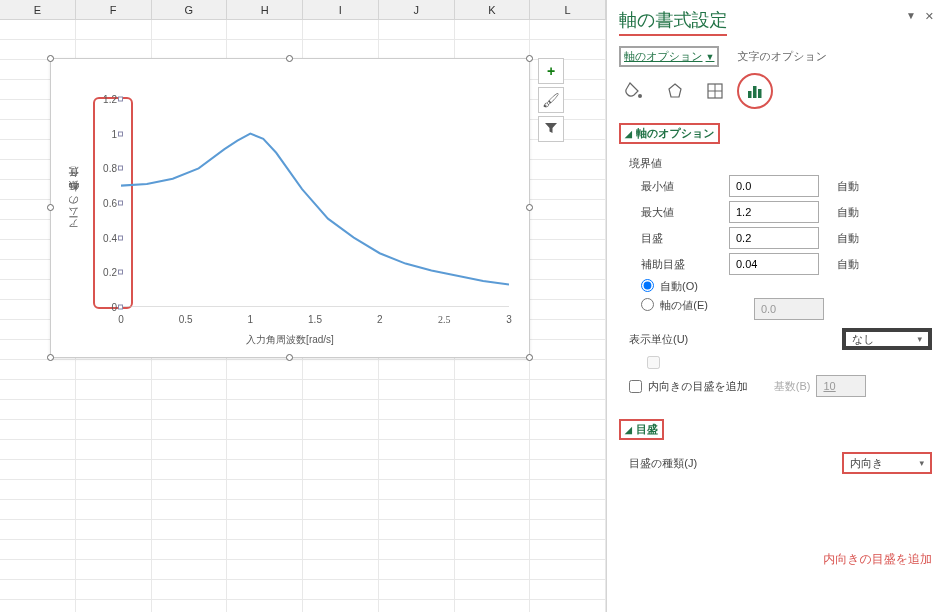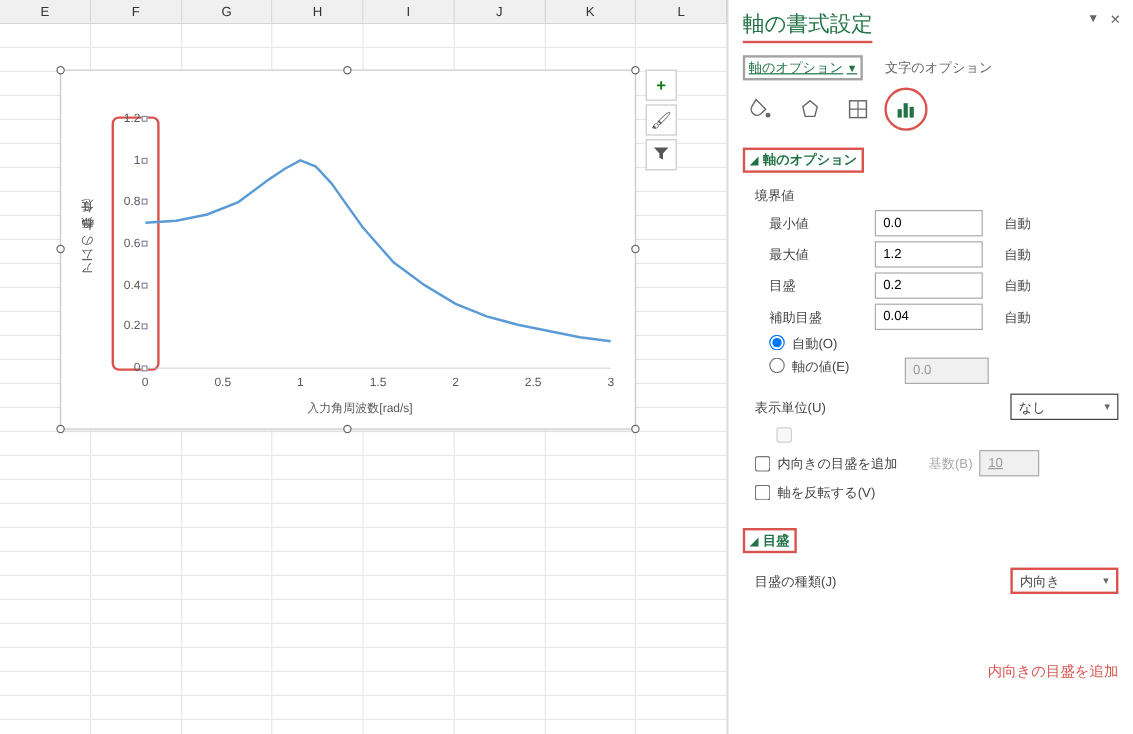--- a/index.html
+++ b/index.html
@@ -128,21 +128,20 @@
       color: #595959;
       transform: translateX(-50%);
     }
     .x-axis-label {
       position: absolute;
       bottom: 10px;
       left: 50%;
       transform: translateX(-50%);
       font-size: 10px;
       color: #595959;
-      margin-left: 10px;
     }
     .chart-line {
       stroke: #5b9bd5;
       stroke-width: 2;
       fill: none;
     }
     
     .side-buttons {
       position: absolute;
       top: 58px;
@@ -309,21 +308,21 @@
       align-items: center;
       margin: 6px 0 6px 10px;
       gap: 6px;
       font-size: 11px;
     }
     .check-row.disabled { color: #aaa; }
     
     .select-input {
       width: 90px;
       height: 22px;
-      border: 1px solid #404040;
+      border: 4px solid #404040;
       padding: 0 6px;
       font-size: 11px;
       background: #fff;
       position: relative;
       display: inline-flex;
       align-items: center;
       justify-content: space-between;
     }
     .select-input .caret { font-size: 9px; color: #666; }
     .select-input.boxed { border: 2px solid #d9534f; }
@@ -696,21 +695,21 @@
           <span class="y-tick-sel" style="top: 16.6667%;"></span>
           <span class="y-tick" style="top: 0%;">1.2</span>
           <span class="y-tick-sel" style="top: 0%;"></span>
         </div>
       <div id="x-ticks">
           <span class="x-tick" style="left: 0%;">0</span>
           <span class="x-tick" style="left: 16.6667%;">0.5</span>
           <span class="x-tick" style="left: 33.3333%;">1</span>
           <span class="x-tick" style="left: 50%;">1.5</span>
           <span class="x-tick" style="left: 66.6667%;">2</span>
-          <span class="x-tick" style="left: 83.3333%;">2.5</span>
+          <span class="x-tick" style="left: 83.3333%; font-family: Liberation Serif, serif;">2.5</span>
           <span class="x-tick" style="left: 100%;">3</span>
         </div>
     </div>
   </div>
 
   <div class="side-buttons">
     <div class="side-btn">
       <span style="color:#107c10;font-weight:bold;">+</span>
     </div>
     <div class="side-btn">
@@ -814,24 +813,20 @@
   <div class="check-row disabled" style="margin-left:28px;">
     <input type="checkbox" disabled="" style="">
   </div>
   
   <div class="check-row">
     <input type="checkbox" style="">
     <span>内向きの目盛を追加</span>
     <span style="color:#aaa;margin-left:20px;text-align:right;">基数(B)</span>
     <input class="field-input" style="width: 50px; text-decoration: underline;" disabled="" value="10">
   </div>
-  <div class="check-row">
-    <input type="checkbox" style="">
-    <span>軸を反転する(V)</span>
-  </div>
   
   <div class="annotation-red">内向きの目盛を追加</div>
   
   <div class="section-header boxed" style="margin-top:16px;">
     <span class="tri">◢</span><span>目盛</span>
   </div>
   <div class="display-unit-row" style="margin-top:6px;">
     <span>目盛の種類(J)</span>
     <span style="flex:1"></span>
     <div class="select-input boxed">

